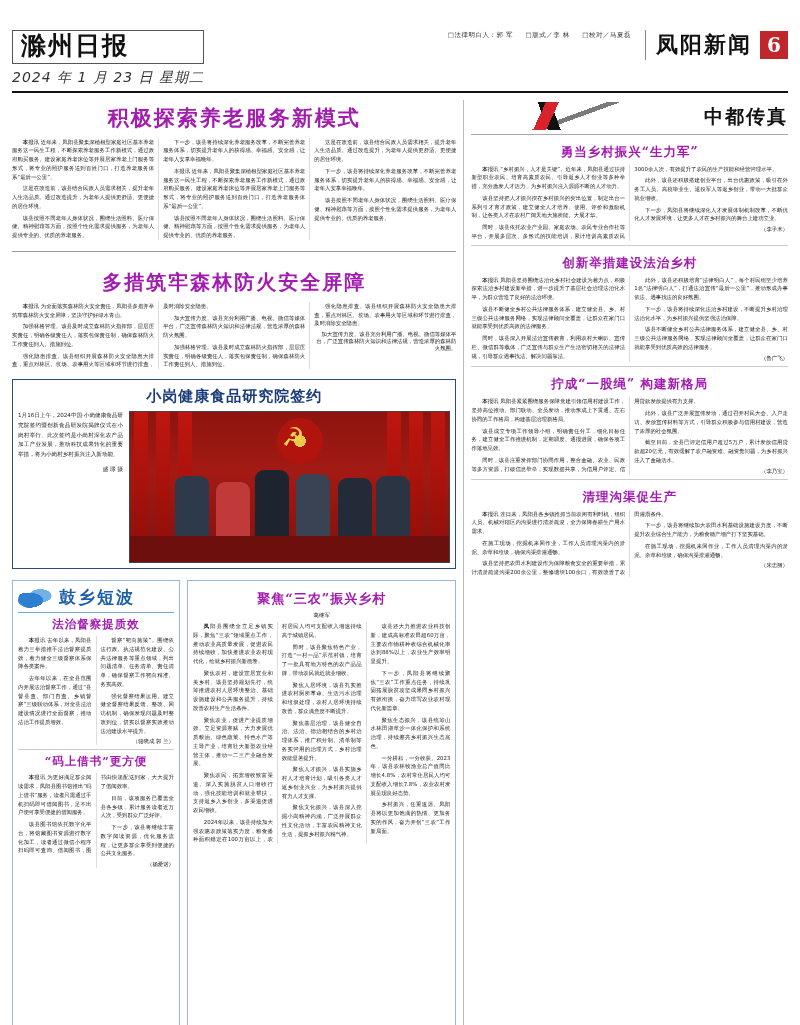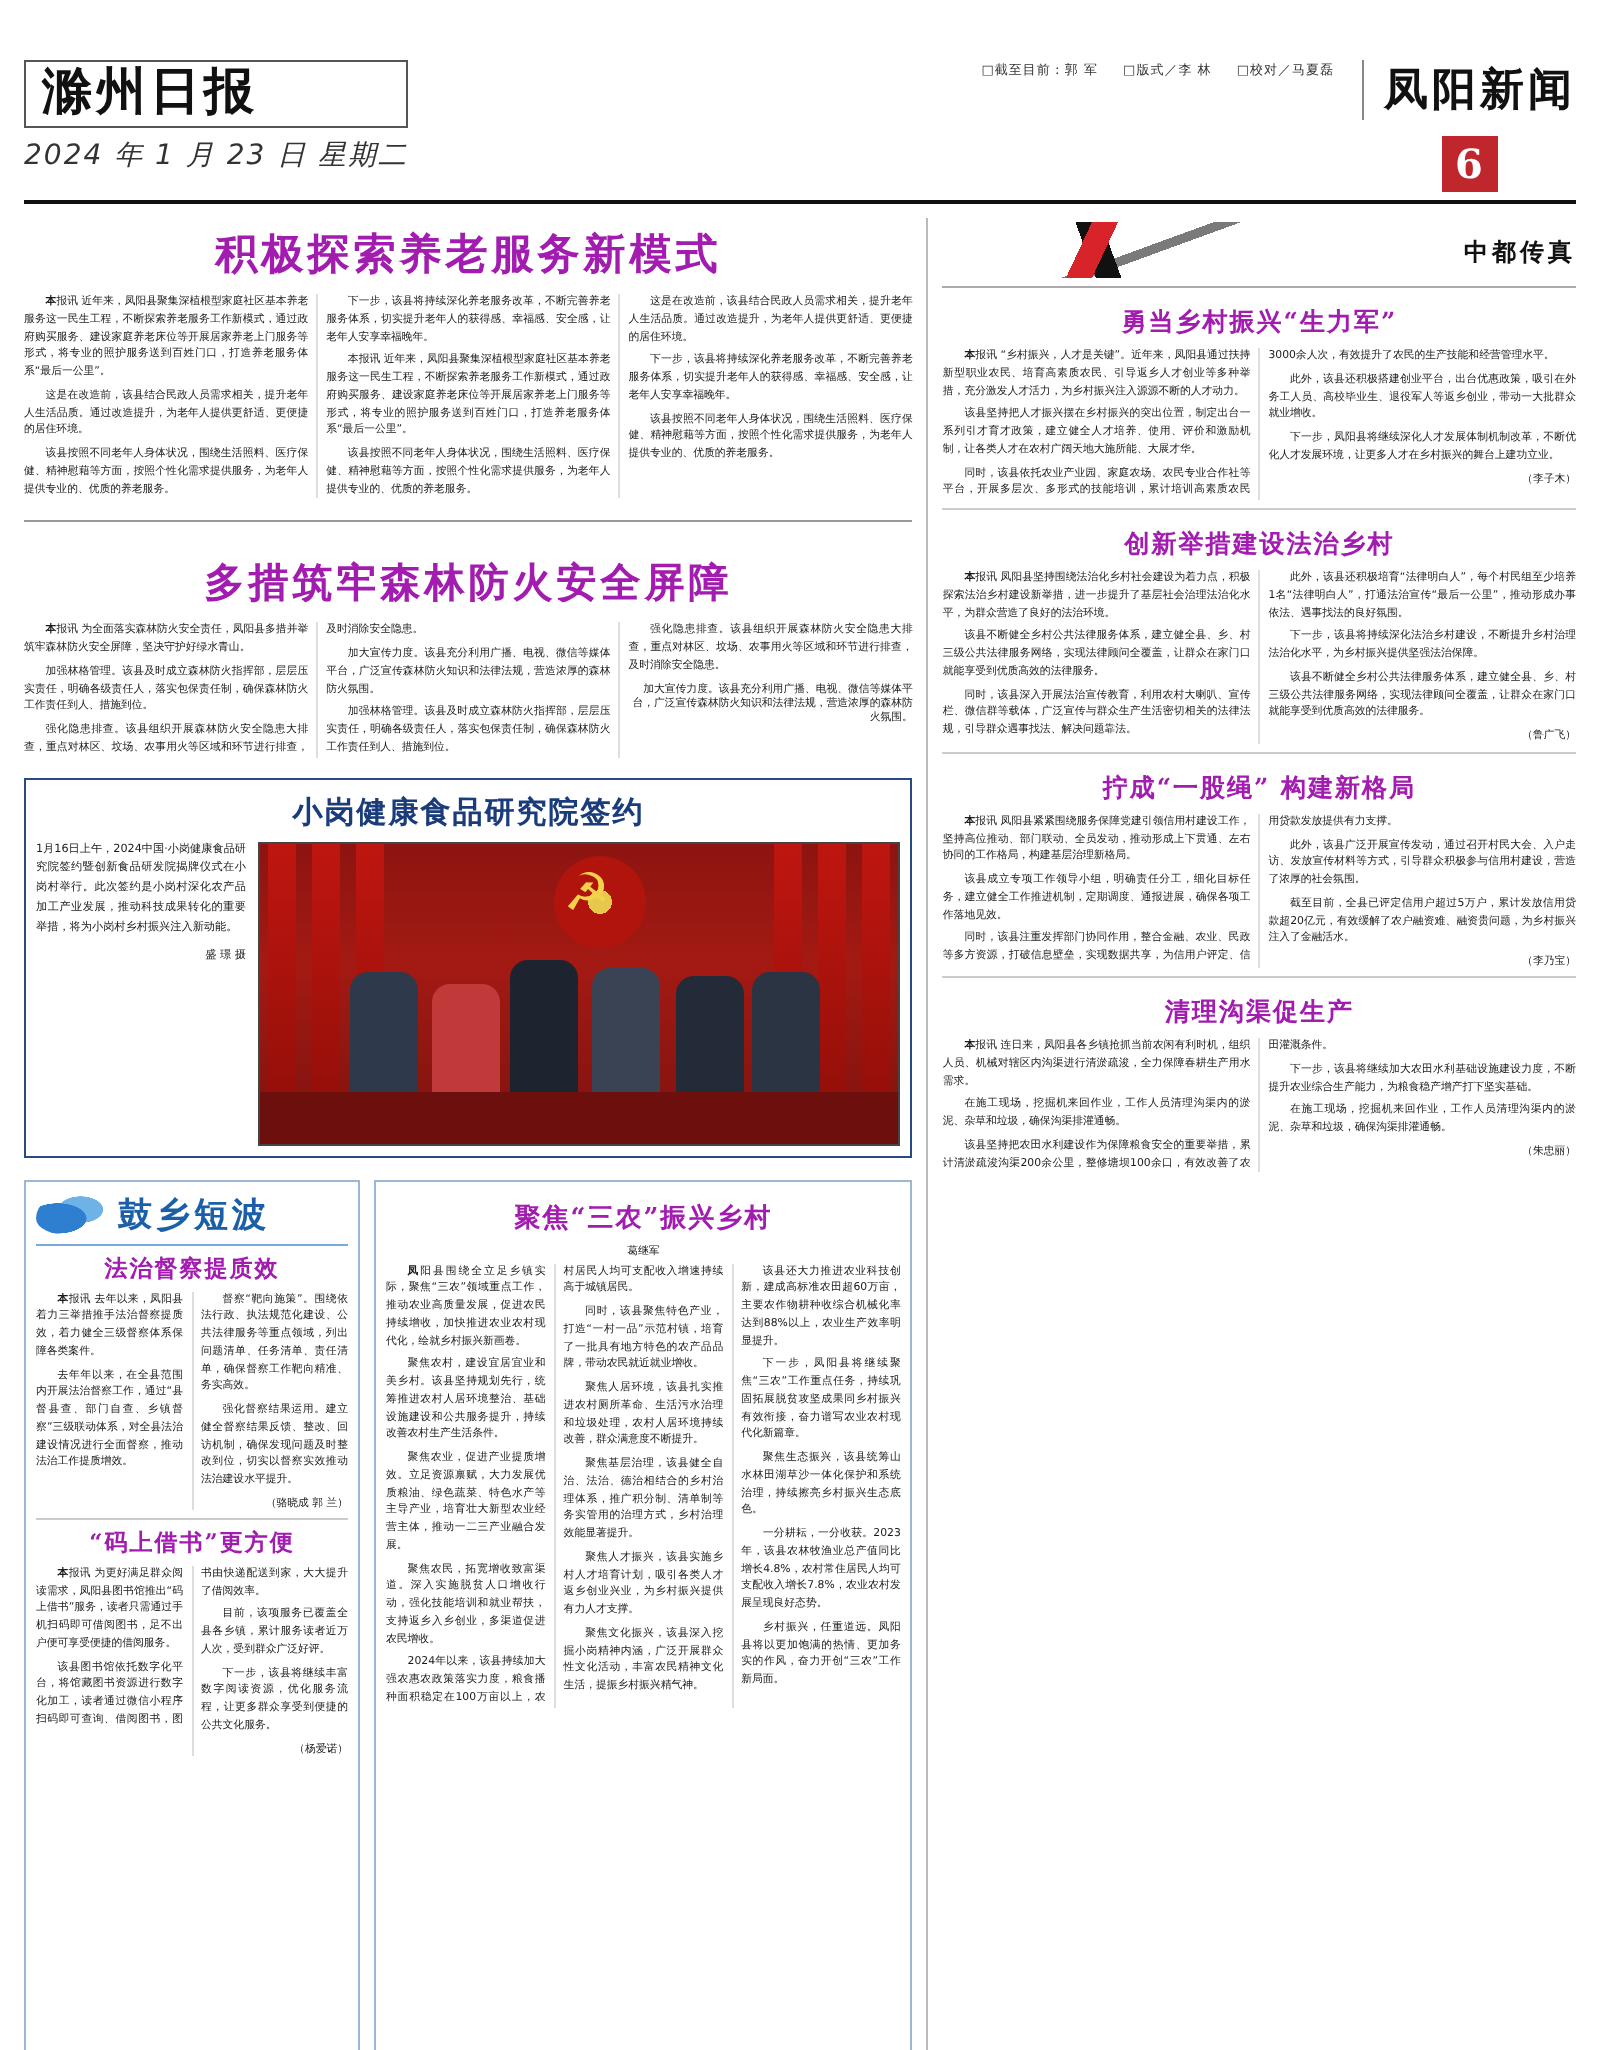--- a/index.html
+++ b/index.html
@@ -17,21 +17,21 @@
   .mh-left{display:flex;flex-direction:column;gap:2px;}
   .paper-name{
     font-family:"DejaVu Serif","Liberation Serif",serif;
     font-weight:bold;font-size:25px;letter-spacing:2px;color:#111;
     border:1px solid #555;padding:1px 8px 3px 8px;display:inline-block;line-height:1.1;
   }
   .mh-date{font-size:14px;color:#333;margin-top:3px;letter-spacing:1px;font-style:italic;}
   .mh-center{flex:1;display:flex;align-items:flex-end;justify-content:flex-end;padding:0 14px 2px 0;}
   .mh-credits{font-size:6.5px;color:#333;line-height:1.6;text-align:right;letter-spacing:.5px;}
   .mh-credits span{margin-left:10px;}
-  .mh-right{display:flex;align-items:center;gap:8px;flex-direction:column;}
+  .mh-right{display:flex;align-items:center;gap:8px;}
   .section-title{
     font-family:"DejaVu Serif","Liberation Serif",serif;
     font-weight:bold;font-size:22px;letter-spacing:2px;color:#111;
     border-left:1px solid #888;padding-left:10px;
   }
   .page-num{
     width:28px;height:28px;background:#c0272d;color:#fff;
     font-family:"DejaVu Serif","Liberation Serif",serif;
     font-weight:bold;font-size:20px;display:flex;align-items:center;justify-content:center;
   }
@@ -96,37 +96,37 @@
   .zhuanzhen-banner{
     position:relative;height:34px;border-bottom:1px solid #aaa;margin-bottom:4px;
     display:flex;align-items:center;justify-content:flex-end;
   }
   .zz-art{position:absolute;left:0;top:2px;width:150px;height:28px;
     background:
       linear-gradient(115deg,transparent 46%,#d8232a 46% 54%,transparent 54%),
       linear-gradient(70deg,transparent 48%,#111 48% 56%,transparent 56%),
       linear-gradient(160deg,transparent 60%,#7a7a7a 60% 66%,transparent 66%);
   }
-  .zz-title{font-family:Liberation Serif, serif;font-weight:bold;font-size:12px;letter-spacing:2px;color:#111;}
+  .zz-title{font-family:Liberation Serif, serif;font-weight:bold;font-size:19px;letter-spacing:2px;color:#111;}
   .r-head{font-family:"DejaVu Serif","Liberation Serif",serif;font-weight:bold;font-size:12.5px;letter-spacing:1px;margin:5px 0 4px 0;}
   .r-head-c{text-align:center;}
 </style>
 </head>
 <body>
 
 <div class="page">
 
   <div class="masthead">
     <div class="mh-left">
       <div class="paper-name">滁州日报</div>
       <div class="mh-date">2024 年 1 月 23 日    星期二</div>
     </div>
     <div class="mh-center">
       <div class="mh-credits">
-        <span>□截至目前：郭  军</span>
+        <span>□法律明白人：郭  军</span>
         <span>□版式／李  林</span>
         <span>□校对／马夏磊</span>
       </div>
     </div>
     <div class="mh-right">
       <div class="section-title">凤阳新闻</div>
       <div class="page-num">6</div>
     </div>
   </div>
 

